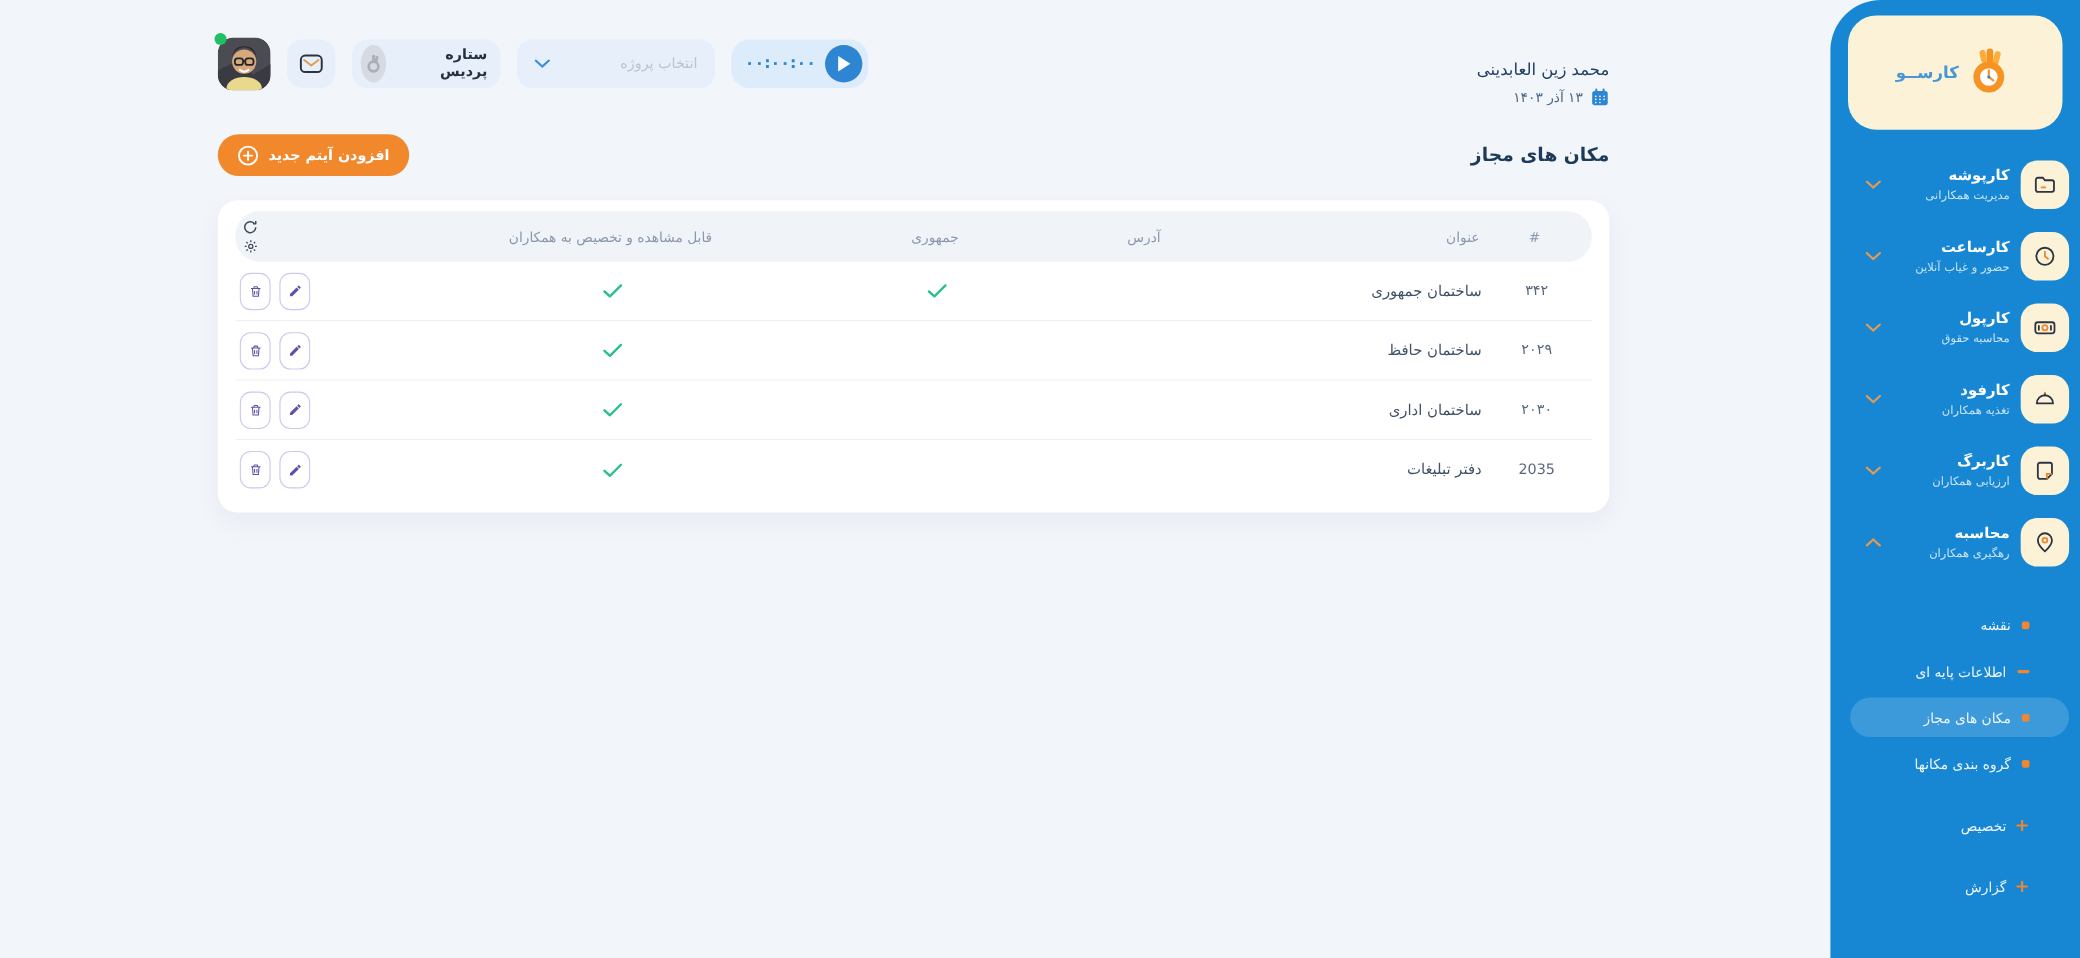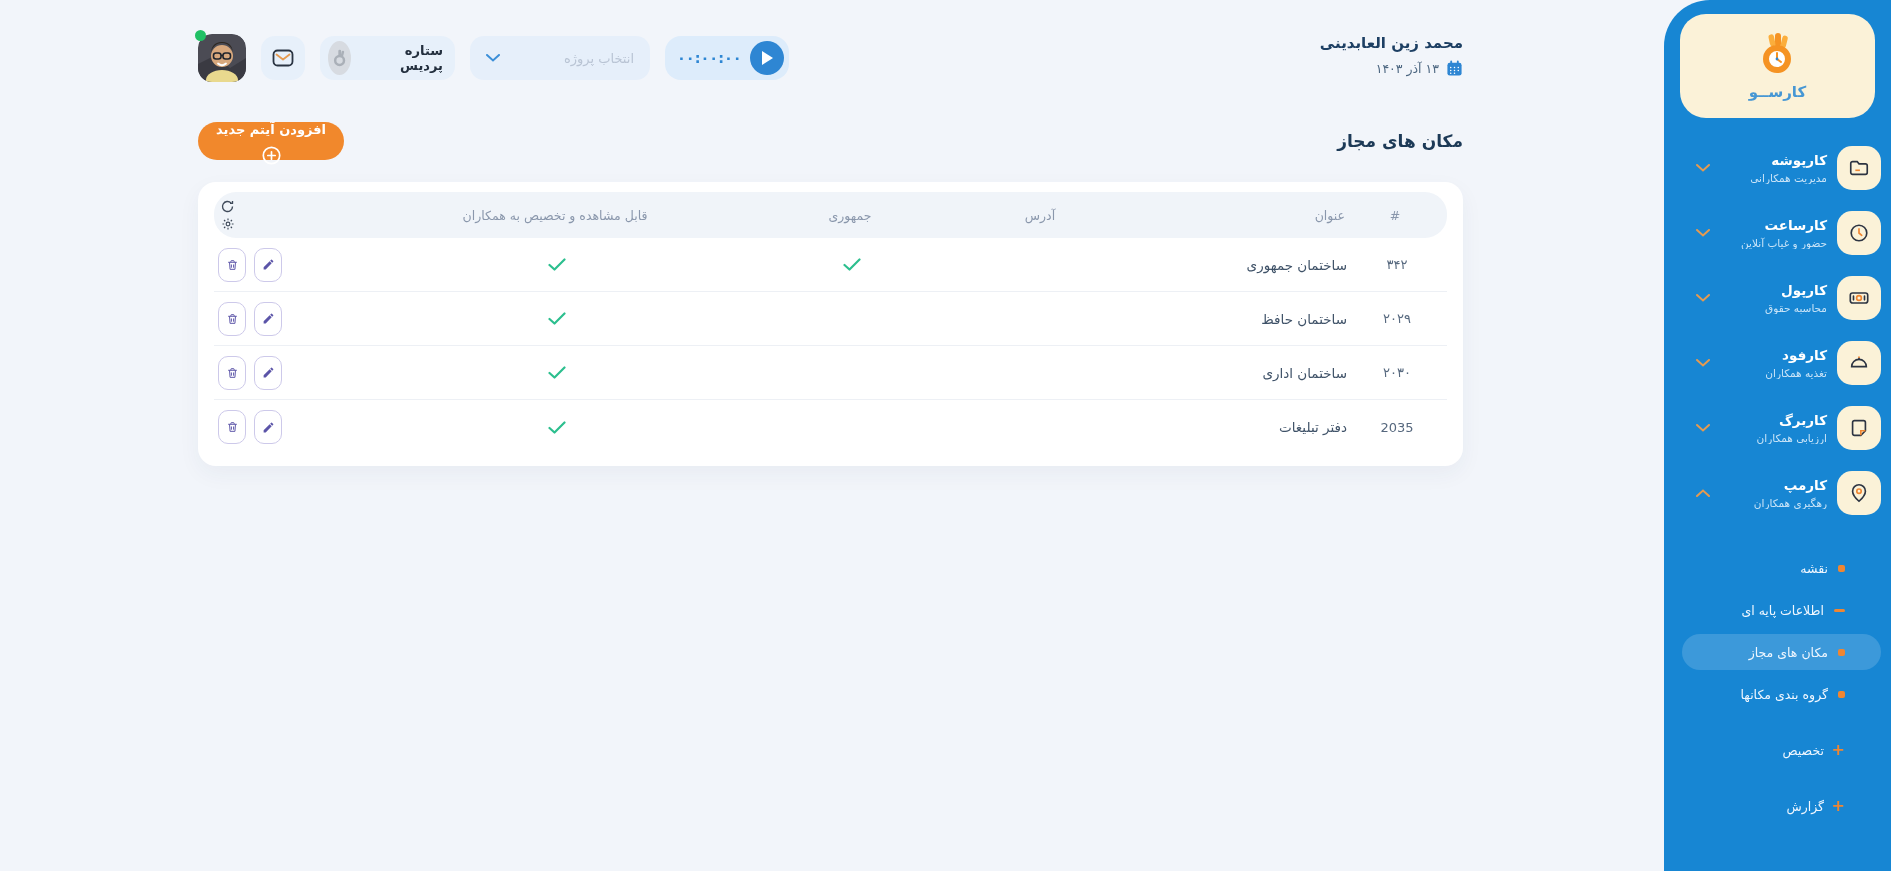--- a/index.html
+++ b/index.html
@@ -11,21 +11,21 @@
     color:#1d3a57;
   }
   
   .sidebar{
     width:227px;height:871px;background:#1786d3;flex-shrink:0;
     border-top-left-radius:46px;
     display:flex;flex-direction:column;
   }
   .logo-card{
     margin:14px 16px 28px 16px;height:104px;background:#fbf2d8;border-radius:26px;
-    display:flex;flex-direction:column;align-items:center;justify-content:center;gap:5px;
+    display:flex;flex-direction:row;align-items:center;justify-content:center;gap:5px;
   }
   .logo-title{color:#4697d4;font-size:15px;font-weight:bold;letter-spacing:1px;}
   .nav-item{
     display:flex;align-items:center;height:44px;margin:0 10px 21px 26px;cursor:pointer;
   }
   .nav-icon{
     width:44px;height:44px;background:#fbf2d8;border-radius:15px;flex-shrink:0;
     display:flex;align-items:center;justify-content:center;color:#2d3442;
   }
   .nav-text{flex:1;padding-right:10px;text-align:right;overflow:hidden;}
@@ -40,21 +40,21 @@
   .sub-item.active{background:rgba(255,255,255,0.16);}
   .sub-label{color:#f0f7ff;font-size:12.5px;}
   .b-sq{width:7px;height:7px;background:#ef8632;border-radius:2px;flex-shrink:0;}
   .b-dash{width:11px;height:3px;background:#ef8632;border-radius:2px;flex-shrink:0;}
   .b-plus{color:#ef8632;font-size:16px;font-weight:bold;line-height:1;flex-shrink:0;width:11px;text-align:center;}
   .mt14{margin-top:14px;}
   
   .main{flex:1;padding:34px 201px 0 198px;}
   .topbar{display:flex;justify-content:space-between;align-items:flex-start;height:48px;}
   .user-block{text-align:right;}
-  .user-name{font-size:15px;font-weight:bold;color:#1d3f63;}
+  .user-name{font-size:15px;font-weight:normal;color:#1d3f63;margin-top:20px;}
   .date-row{display:flex;align-items:center;gap:7px;margin-top:8px;justify-content:flex-start;}
   .date-text{font-size:12.5px;color:#4c6680;}
   .cluster{display:flex;align-items:center;gap:15px;}
   .pill{background:#e7f0fa;border-radius:14px;height:44px;display:flex;align-items:center;}
   .timer-pill{width:124px;border-radius:16px;background:#ddecfb;padding:0 5px 0 12px;justify-content:space-between;}
   .play-btn{width:34px;height:34px;border-radius:50%;background:#2e86d3;display:flex;align-items:center;justify-content:center;cursor:pointer;}
   .play-tri{width:0;height:0;border-top:7px solid transparent;border-bottom:7px solid transparent;border-left:11px solid #fff;margin-left:-3px;transform:translateX(2px);}
   .timer-text{color:#2e86d3;font-weight:bold;font-size:14.5px;letter-spacing:1px;direction:ltr;}
   .dd-pill{width:180px;justify-content:space-between;padding:0 16px;background:#e6effa;cursor:pointer;}
   .dd-label{color:#b9c4d4;font-size:13px;}
@@ -64,21 +64,21 @@
   .mail-btn{width:44px;height:44px;justify-content:center;cursor:pointer;}
   .avatar-wrap{position:relative;width:48px;height:48px;flex-shrink:0;cursor:pointer;}
   .avatar-wrap svg{border-radius:14px;display:block;}
   .status-dot{position:absolute;left:-3px;top:-4px;width:11px;height:11px;background:#21c065;border-radius:50%;}
   
   .title-row{display:flex;justify-content:space-between;align-items:center;margin-top:40px;}
   .page-title{font-size:17px;font-weight:bold;color:#1d3a57;}
   .add-btn{
     height:38px;border-radius:19px;background:#f1882c;color:#fff;border:none;
     display:flex;align-items:center;gap:9px;padding:0 18px;font-size:13px;font-weight:bold;
-    font-family:"DejaVu Sans",sans-serif;cursor:pointer;flex-direction:column;
+    font-family:"DejaVu Sans",sans-serif;cursor:pointer;
   }
   
   .card{margin-top:22px;background:#fff;border-radius:18px;padding:10px 16px 12px 16px;box-shadow:0 8px 22px rgba(30,60,90,.05);}
   .thead{background:#f0f4f9;border-radius:22px;height:46px;display:flex;align-items:center;color:#8a97ac;font-size:12.5px;padding:0 2px;}
   .trow{height:54px;display:flex;align-items:center;border-bottom:1px solid #edf0f5;font-size:13px;}
   .trow:last-child{border-bottom:none;}
   .c-id{width:100px;text-align:center;}
   .c-title{width:190px;text-align:right;padding-left:20px;}
   .c-addr{width:230px;text-align:center;}
   .c-def{width:150px;display:flex;justify-content:center;}
@@ -206,21 +206,21 @@
   </div>
 
   <div class="nav-item">
     <span class="nav-icon">
       <svg width="22" height="22" viewBox="0 0 24 24" fill="none" stroke="#2d3442" stroke-width="1.8">
         <path d="M12 21s-7-6.2-7-11a7 7 0 0 1 14 0c0 4.8-7 11-7 11z"></path>
         <circle cx="12" cy="10" r="2.4" stroke="#ef8632"></circle>
       </svg>
     </span>
     <span class="nav-text">
-      <span class="nav-title" style="display:block">کارمپ</span>
+      <span class="nav-title" style="display:block">محاسبه</span>
       <span class="nav-sub" style="display:block">رهگیری همکاران</span>
     </span>
     <span class="chev">
       <svg width="14" height="8" viewBox="0 0 14 8" fill="none">
           <path d="M1 7l6-5.5L13 7" stroke="#e59a50" stroke-width="2" stroke-linecap="round"></path>
         </svg>
     </span>
   </div>
 
   <div class="submenu">

